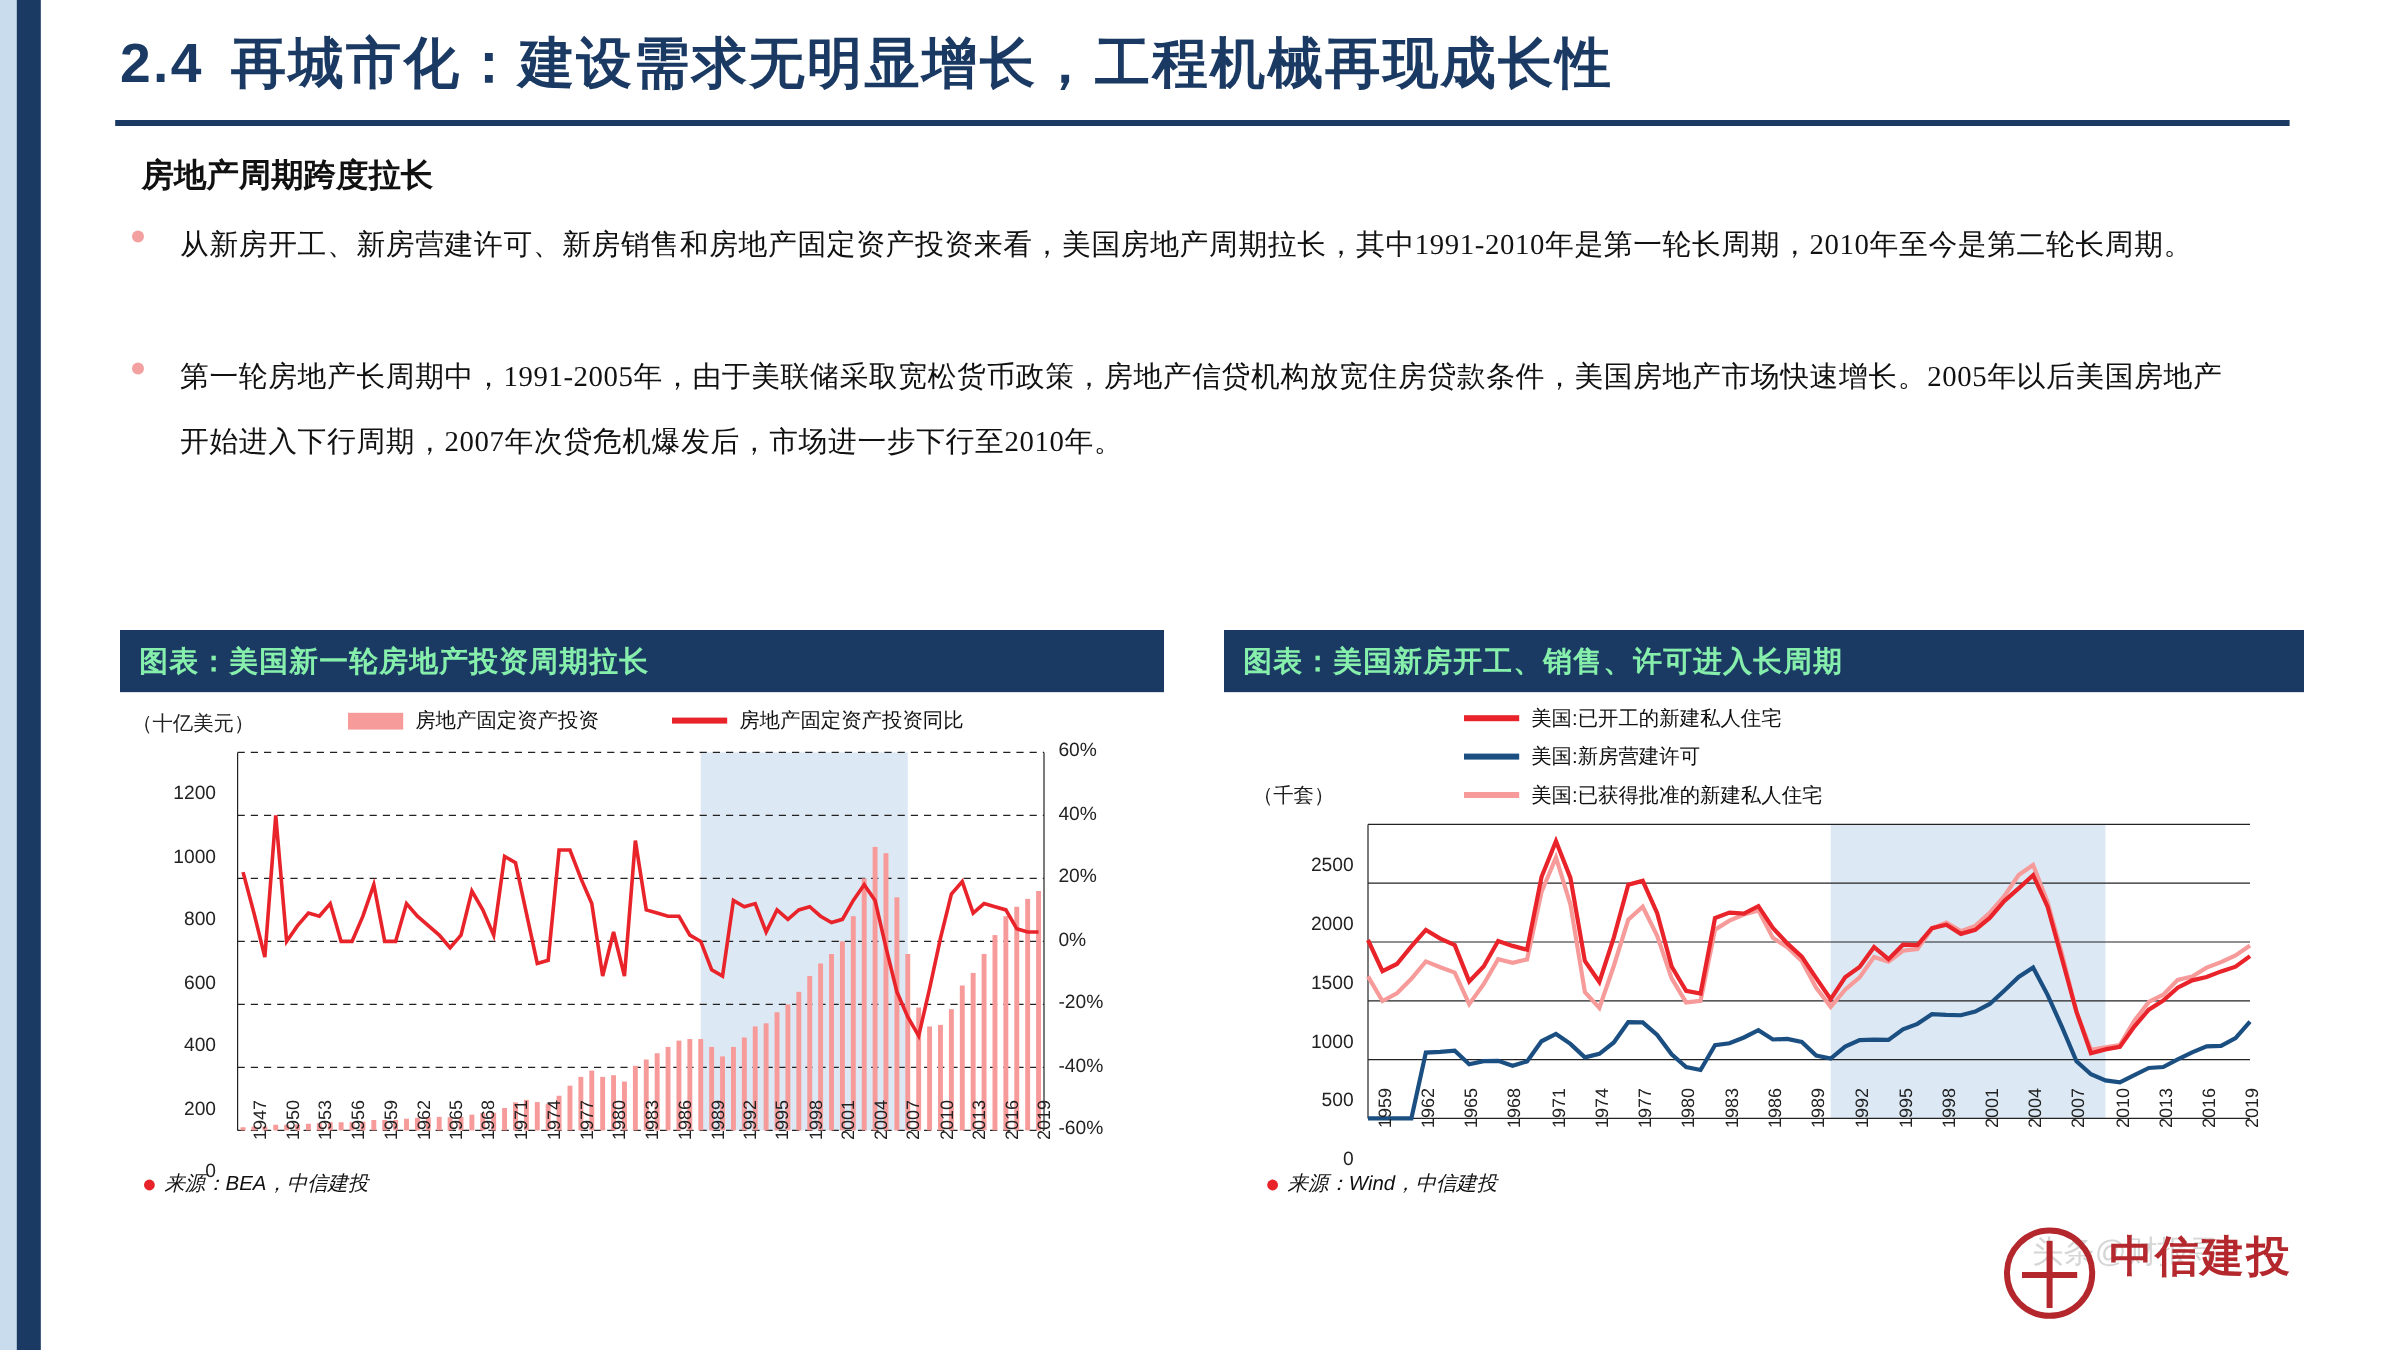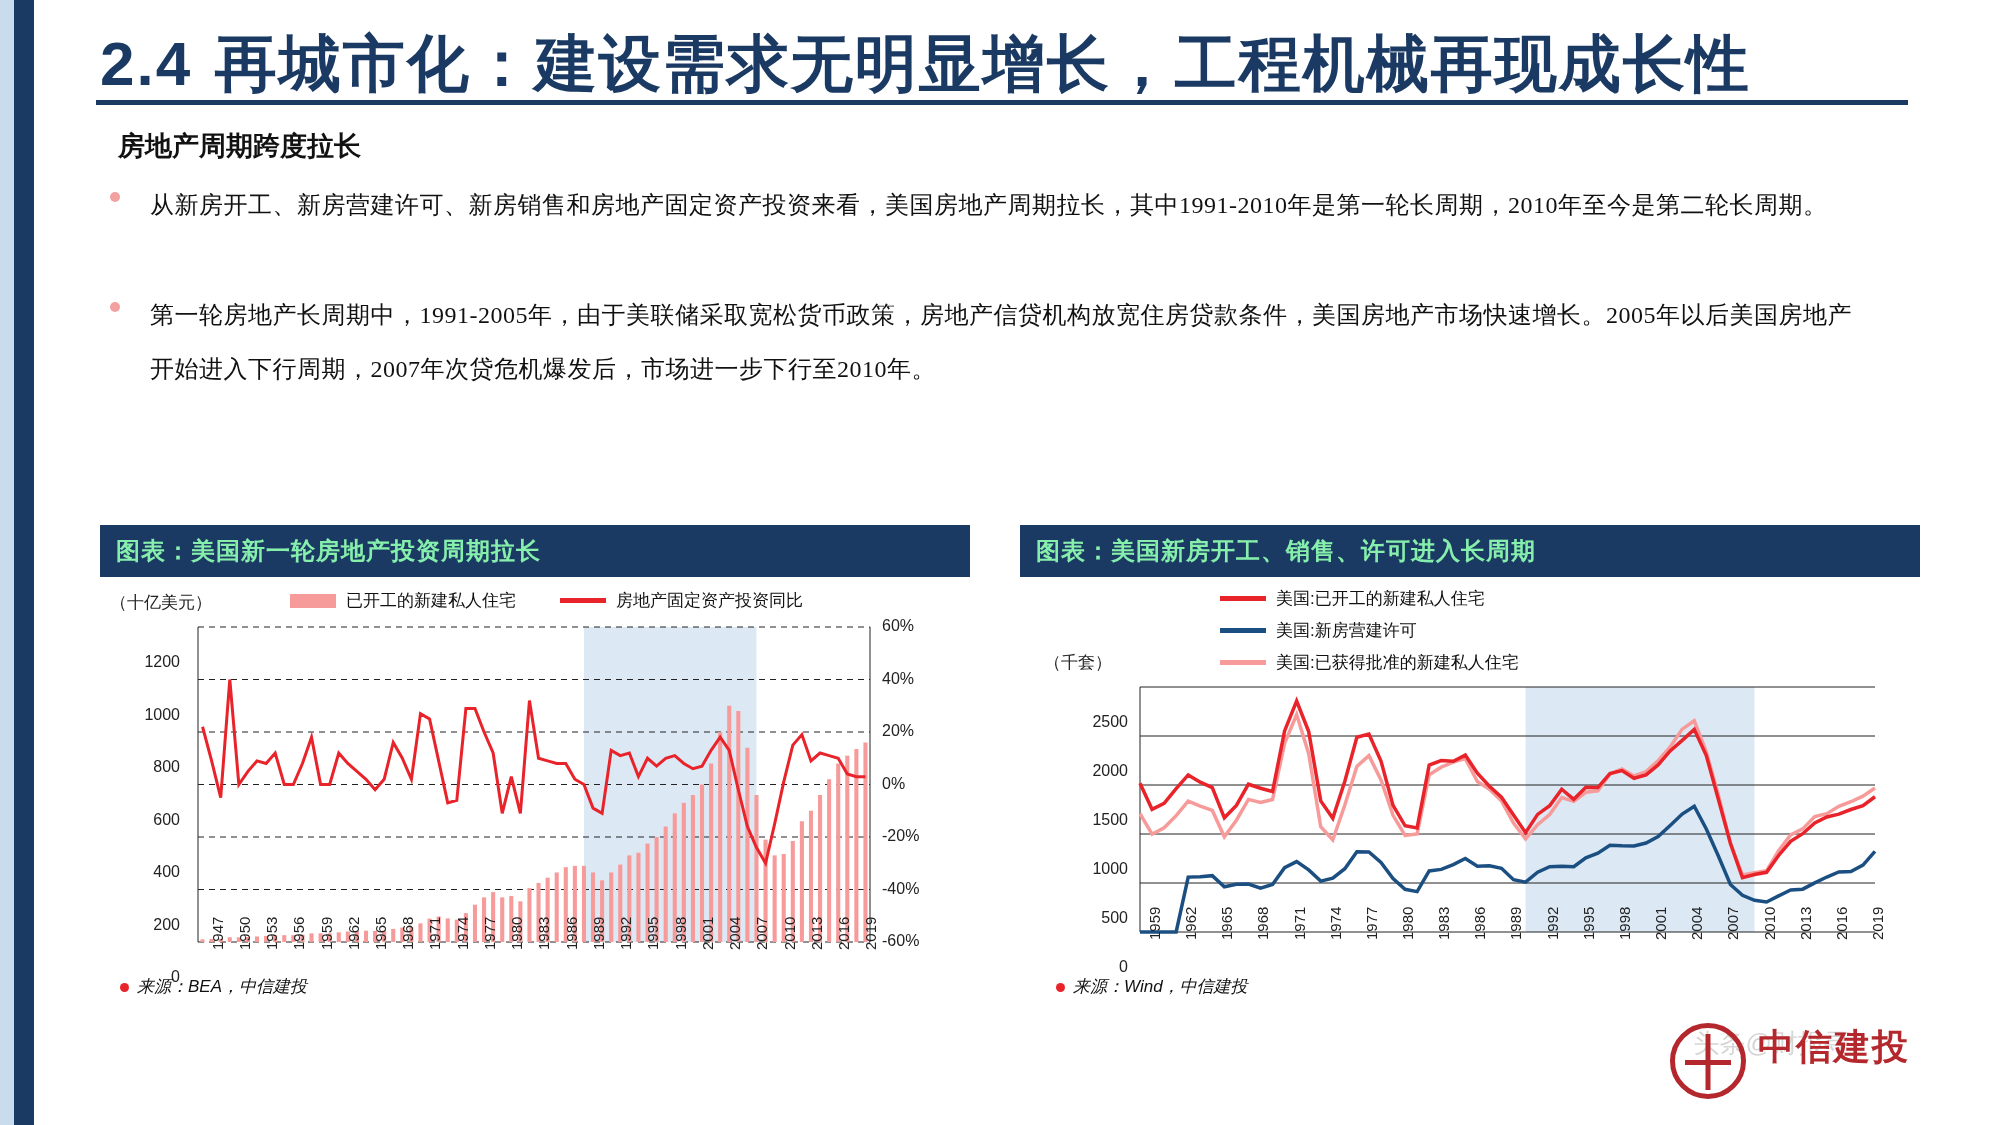--- a/index.html
+++ b/index.html
@@ -22,21 +22,21 @@
   }
   .left-bar-inner {
     position:absolute; left:0; top:0; width:14px; height:1125px;
     background:#c9dced;
   }
   
   .title-wrap {
     position:absolute; left:100px; top:22px; width:1820px; height:72px;
   }
   .title-text {
-    font-size:62px; font-weight:bold; color:#1b3a63;
+    font-size:46px; font-weight:bold; color:#1b3a63;
     letter-spacing:2px; white-space:nowrap;
     font-family:"Liberation Sans", sans-serif;
     text-align:center;
   }
   .title-rule {
     position:absolute; left:96px; top:100px; width:1812px; height:5px;
     background:#1b3a63;
   }
   
   .subtitle {
@@ -150,21 +150,21 @@
     <span class="dot"></span>
     <div class="txt">第一轮房地产长周期中，1991-2005年，由于美联储采取宽松货币政策，房地产信贷机构放宽住房贷款条件，美国房地产市场快速增长。2005年以后美国房地产开始进入下行周期，2007年次贷危机爆发后，市场进一步下行至2010年。</div>
   </div>
 
   <div class="panel" id="panel-left">
     <div class="panel-header">图表：美国新一轮房地产投资周期拉长</div>
     <div class="panel-body" style="height:470px;">
       <div class="axis-unit" style="left:10px; top:14px;">（十亿美元）</div>
       <div class="legend-row" style="left:190px; top:12px;">
         <span class="legend-sw-bar"></span>
-        <span>已开工的新建私人住宅</span>
+        <span>房地产固定资产投资</span>
       </div>
       <div class="legend-row" style="left:460px; top:12px;">
         <span class="legend-sw-line"></span>
         <span>房地产固定资产投资同比</span>
       </div>
       <div class="chart-area" id="left-chart" style="left:0; top:40px; width:870px; height:420px;"><svg width="870" height="420">
             <rect x="483.94594594594594" y="10" width="172.54054054054052" height="315" fill="#dce9f4"></rect>
             <line x1="98" y1="325" x2="770" y2="325" stroke="#222" stroke-width="1" stroke-dasharray="6 5"></line>
             <line x1="98" y1="272.5" x2="770" y2="272.5" stroke="#222" stroke-width="1" stroke-dasharray="6 5"></line>
             <line x1="98" y1="220" x2="770" y2="220" stroke="#222" stroke-width="1" stroke-dasharray="6 5"></line>

